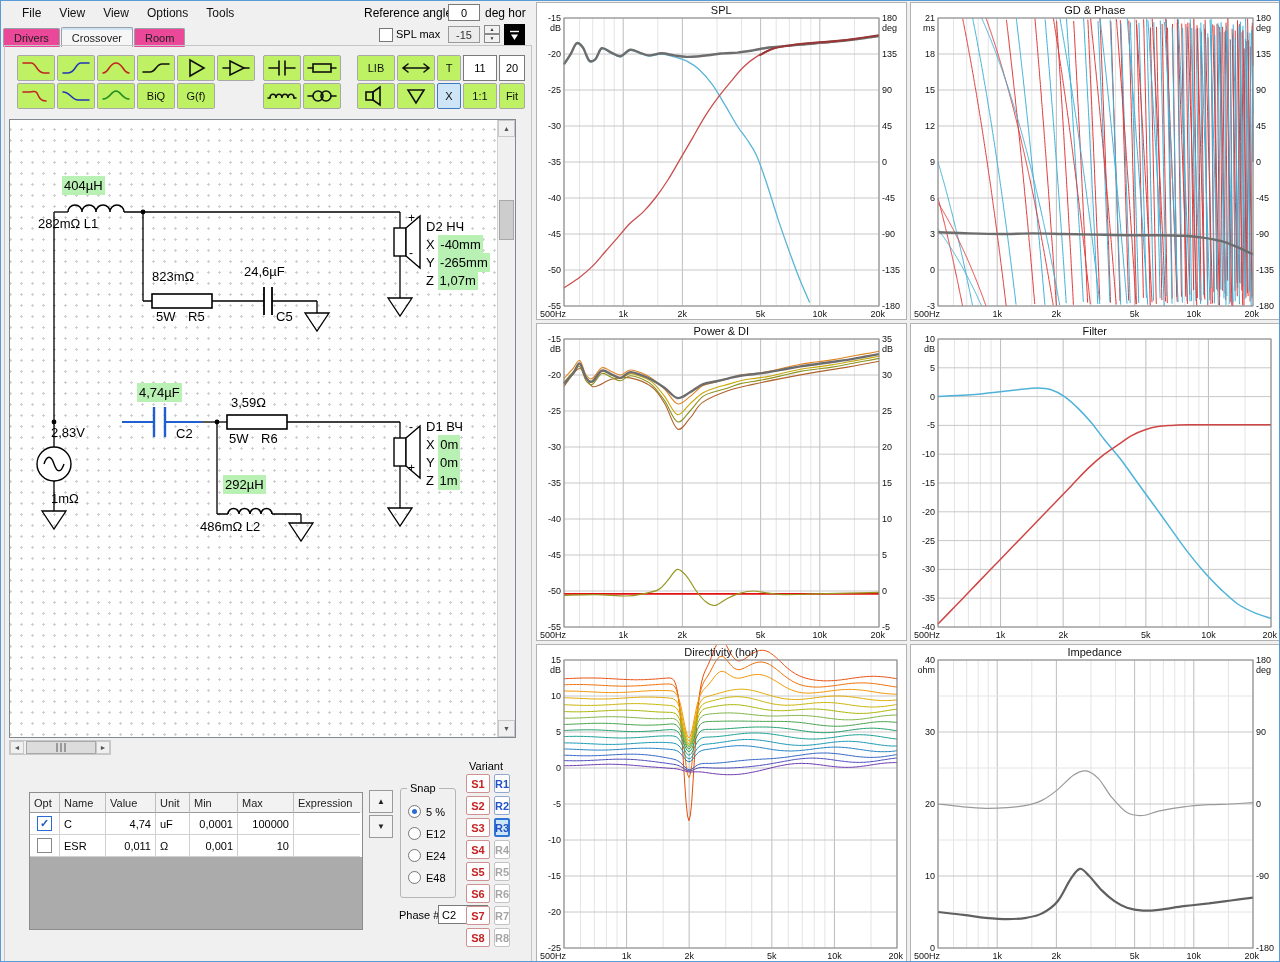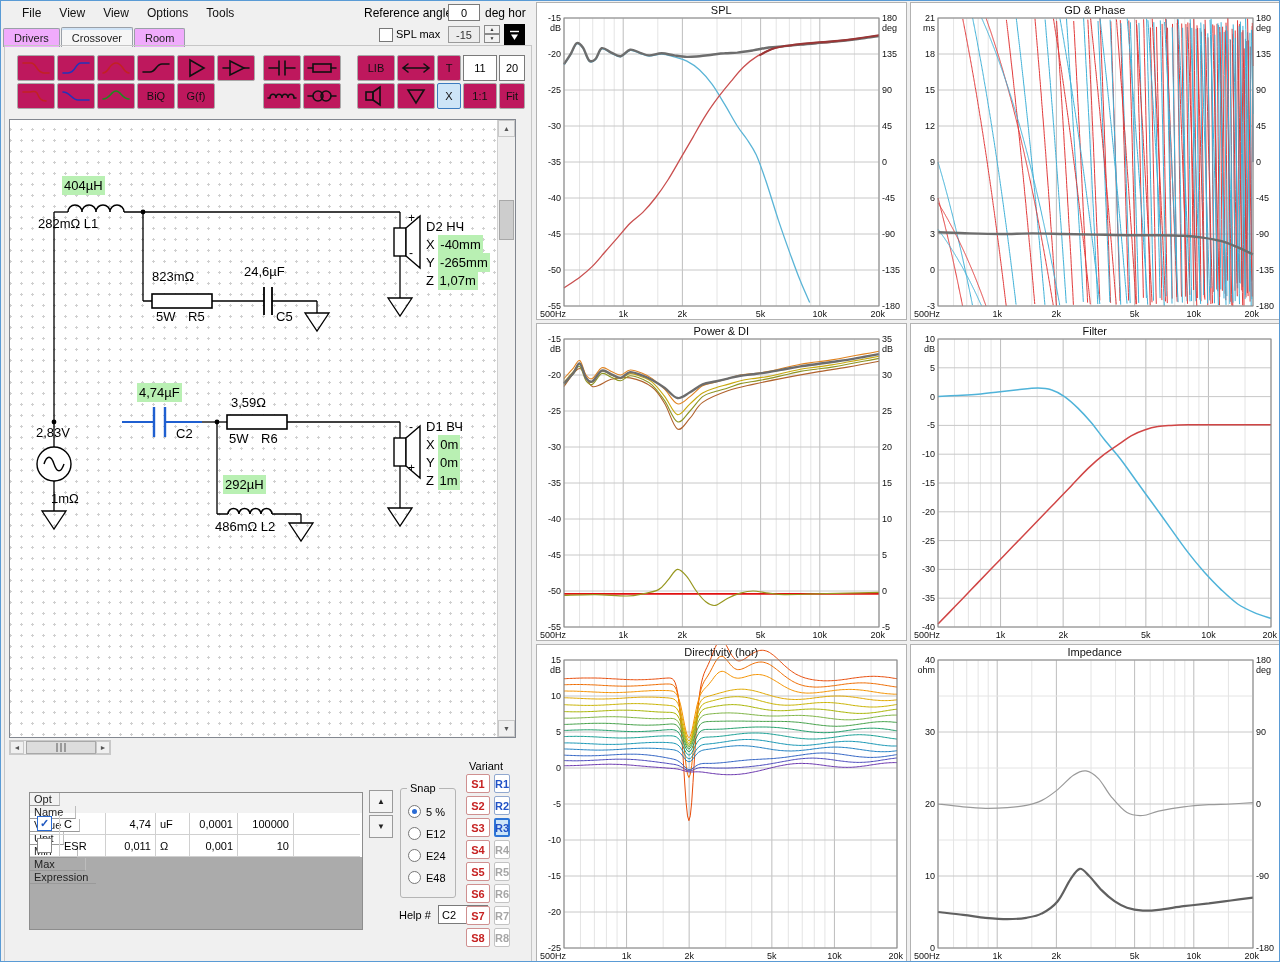--- a/index.html
+++ b/index.html
@@ -5,48 +5,48 @@
   html,body{margin:0;padding:0;background:#d0d0d0;}
   .app{position:relative;width:1280px;height:962px;background:#f0f0f0;font-family:"Liberation Sans",sans-serif;overflow:hidden;border:1px solid #5a9bd5;box-sizing:border-box;}
   
   .left-panel{position:absolute;left:0;top:0;width:532px;height:962px;background:#f0f0f0;}
   .menubar{position:absolute;left:0;top:0;width:532px;height:24px;display:flex;align-items:center;padding-left:12px;}
   .menu-item{padding:4px 9px;font-size:12px;color:#111;cursor:default;}
   .ref-label{position:absolute;left:363px;top:5px;font-size:12px;}
   .ref-input{position:absolute;left:447px;top:3px;width:30px;height:15px;border:1px solid #7a7a7a;font-size:11px;text-align:center;font-family:"Liberation Sans",sans-serif;padding:0;background:#fff;}
   .ref-unit{position:absolute;left:484px;top:5px;font-size:12px;}
   .tabrow{position:absolute;left:2px;top:24px;height:22px;display:flex;align-items:flex-end;}
-  .tab{font-size:11px;padding:3px 10px 3px 10px;border:1px solid #9aa0a8;border-bottom:none;background:#f0abfc;margin-right:1px;border-radius:2px 2px 0 0;color:#222;}
+  .tab{font-size:11px;padding:3px 10px 3px 10px;border:1px solid #9aa0a8;border-bottom:none;background:#ec4899;margin-right:1px;border-radius:2px 2px 0 0;color:#222;}
   .tab.active{background:#f6f6f6;font-weight:normal;padding-top:4px;box-shadow:inset 0 2px 0 #cfe3f6;}
   .splmax-box{position:absolute;left:378px;top:27px;width:12px;height:12px;border:1px solid #777;background:#fff;}
   .splmax-label{position:absolute;left:395px;top:27px;font-size:11px;}
   .splmax-value{position:absolute;left:447px;top:25px;width:30px;height:15px;border:1px solid #9a9a9a;background:#ececec;font-size:11px;text-align:center;font-family:"Liberation Sans",sans-serif;padding:0;color:#333;}
   .spinner{position:absolute;left:483px;top:24px;width:16px;height:19px;}
   .spin-btn{width:16px;height:9px;border:1px solid #8a8a8a;background:#f2f2f2;font-size:5px;line-height:7px;text-align:center;color:#333;box-sizing:border-box;}
   .fit-black{position:absolute;left:503px;top:23px;width:19px;height:20px;background:#000;border:1px solid #000;display:flex;align-items:center;justify-content:center;}
   .tabpage-border{position:absolute;left:3px;top:44px;width:526px;height:915px;border:1px solid #c6c6c6;pointer-events:none;}
   .toolbar{position:absolute;left:0;top:46px;width:532px;height:68px;}
-  .tb-btn{position:absolute;height:26px;background:#be185d;border:1px solid #a8a8a8;border-radius:2px;display:flex;align-items:center;justify-content:center;font-size:11px;box-sizing:border-box;color:#111;}
+  .tb-btn{position:absolute;height:26px;background:#bef264;border:1px solid #a8a8a8;border-radius:2px;display:flex;align-items:center;justify-content:center;font-size:11px;box-sizing:border-box;color:#111;}
   .tb-btn.active{background:#cde5f7;border-color:#3a7bbf;}
   .tb-input{position:absolute;height:26px;background:#fff;border:1px solid #7a7a7a;display:flex;align-items:center;justify-content:center;font-size:11px;box-sizing:border-box;}
   
   .schematic{position:absolute;left:8px;top:118px;width:507px;height:619px;background:#fff;border:1px solid #828790;box-sizing:border-box;
      background-image:radial-gradient(#cfcfcf 1px, transparent 1.2px);background-size:11px 11px;background-position:6px 4px;}
   .schematic svg{position:absolute;left:0;top:0;}
   .slabel{position:absolute;font-size:13px;color:#000;white-space:nowrap;line-height:16px;}
   .sval{background:#b9f0b3;padding:2px 2px;}
   .vscroll{position:absolute;right:0;top:0;width:17px;height:617px;background:#f0f0f0;border-left:1px solid #d0d0d0;}
   .sb-arrow{position:absolute;left:0;width:17px;height:17px;background:#f0f0f0;border:1px solid #c8c8c8;box-sizing:border-box;font-size:7px;color:#555;text-align:center;line-height:15px;}
   .sb-thumb{position:absolute;left:1px;width:15px;background:#cdcdcd;border:1px solid #a8a8a8;box-sizing:border-box;}
   .hscroll{position:absolute;left:8px;top:739px;width:102px;height:15px;background:#f0f0f0;border:1px solid #c8c8c8;box-sizing:border-box;}
   .hthumb{position:absolute;left:16px;top:0;width:70px;height:13px;background:#dcdcdc;border:1px solid #a8a8a8;box-sizing:border-box;display:flex;align-items:center;justify-content:center;}
   .grip{width:2px;height:9px;background:#9a9a9a;box-shadow:-4px 0 #9a9a9a,4px 0 #9a9a9a;}
   
   .ptable{position:absolute;left:28px;top:791px;width:332px;border:1px solid #8d8d8d;background:#ababab;}
-  .ptable .hrow{display:flex;height:20px;background:#f2f2f2;flex-direction:column;}
+  .ptable .hrow{display:flex;height:20px;background:#f2f2f2;}
   .ptable .hcell{border-right:1px solid #bdbdbd;border-bottom:1px solid #9a9a9a;font-size:11px;display:flex;align-items:center;padding-left:4px;box-sizing:border-box;color:#222;}
   .ptable .drow{display:flex;height:22px;background:#fff;}
   .ptable .dcell{border-right:1px solid #d0d0d0;border-bottom:1px solid #d0d0d0;font-size:11px;display:flex;align-items:center;padding:0 4px;box-sizing:border-box;}
   .num{justify-content:flex-end;}
   .filler{height:72px;background:#ababab;}
   .chk{width:13px;height:13px;border:1px solid #888;background:#fff;margin:auto;display:flex;align-items:center;justify-content:center;font-size:11px;line-height:11px;}
   .chk.checked{border:1px solid #2a6bd4;color:#1f58c0;font-weight:bold;}
   .updown-btn{position:absolute;left:368px;width:24px;height:23px;background:#f4f4f4;border:1px solid #9a9a9a;box-sizing:border-box;font-size:8px;color:#222;display:flex;align-items:center;justify-content:center;}
   .snapbox{position:absolute;left:399px;top:787px;width:54px;height:108px;border:1px solid #b5b5b5;border-radius:3px;}
   .snap-title{position:absolute;left:6px;top:-7px;background:#f0f0f0;font-size:11px;padding:0 3px;}
@@ -263,29 +263,29 @@
       <div class="slabel" style="left:146px;top:189px">5W</div>
       <div class="slabel" style="left:178px;top:189px">R5</div>
       <div class="slabel" style="left:234px;top:144px">24,6µF</div>
       <div class="slabel" style="left:266px;top:189px">C5</div>
       <div class="slabel" style="left:398px;top:90px;font-size:12px">+</div>
       <div class="slabel" style="left:399px;top:125px;font-size:12px">-</div>
       <div class="slabel" style="left:416px;top:99px">D2 НЧ</div>
       <div class="slabel" style="left:416px;top:117px"><span>X</span> <span class="sval">-40mm</span></div>
       <div class="slabel" style="left:416px;top:135px"><span>Y</span> <span class="sval">-265mm</span></div>
       <div class="slabel" style="left:416px;top:153px"><span>Z</span> <span class="sval">1,07m</span></div>
-      <div class="slabel" style="left:26px;top:305px">2,83V</div>
+      <div class="slabel" style="left:41px;top:305px">2,83V</div>
       <div class="slabel" style="left:41px;top:371px">1mΩ</div>
       <div class="slabel" style="left:127px;top:265px"><span class="sval">4,74µF</span></div>
       <div class="slabel" style="left:166px;top:306px">C2</div>
       <div class="slabel" style="left:221px;top:275px">3,59Ω</div>
       <div class="slabel" style="left:219px;top:311px">5W</div>
       <div class="slabel" style="left:251px;top:311px">R6</div>
       <div class="slabel" style="left:213px;top:357px"><span class="sval">292µH</span></div>
-      <div class="slabel" style="left:205px;top:399px">486mΩ L2</div>
+      <div class="slabel" style="left:190px;top:399px">486mΩ L2</div>
       <div class="slabel" style="left:399px;top:299px;font-size:12px">-</div>
       <div class="slabel" style="left:398px;top:340px;font-size:12px">+</div>
       <div class="slabel" style="left:416px;top:299px">D1 ВЧ</div>
       <div class="slabel" style="left:416px;top:317px"><span>X</span> <span class="sval">0m</span></div>
       <div class="slabel" style="left:416px;top:335px"><span>Y</span> <span class="sval">0m</span></div>
       <div class="slabel" style="left:416px;top:353px"><span>Z</span> <span class="sval">1m</span></div>
 
       <div class="vscroll">
         <div class="sb-arrow" style="top:0">▲</div>
         <div class="sb-thumb" style="top:80px;height:40px"></div>
@@ -352,21 +352,21 @@
       <div class="radio-row" style="top:60px">
           <span class="radio"></span>
           <span>E24</span>
         </div>
       <div class="radio-row" style="top:82px">
           <span class="radio"></span>
           <span>E48</span>
         </div>
     </div>
 
-    <span class="part-label">Help #</span>
+    <span class="part-label">Phase #</span>
     <input class="part-input" readonly="" value="C2" style="">
 
     <span class="variant-label">Variant</span>
     <div id="variant-buttons">
         <div class="vbtn s" style="top: 773px;">S1</div>
         <div class="vbtn r" style="top: 773px;">R1</div>
         <div class="vbtn s" style="top: 795px;">S2</div>
         <div class="vbtn r" style="top: 795px;">R2</div>
         <div class="vbtn s" style="top: 817px;">S3</div>
         <div class="vbtn r active" style="top: 817px;">R3</div>

